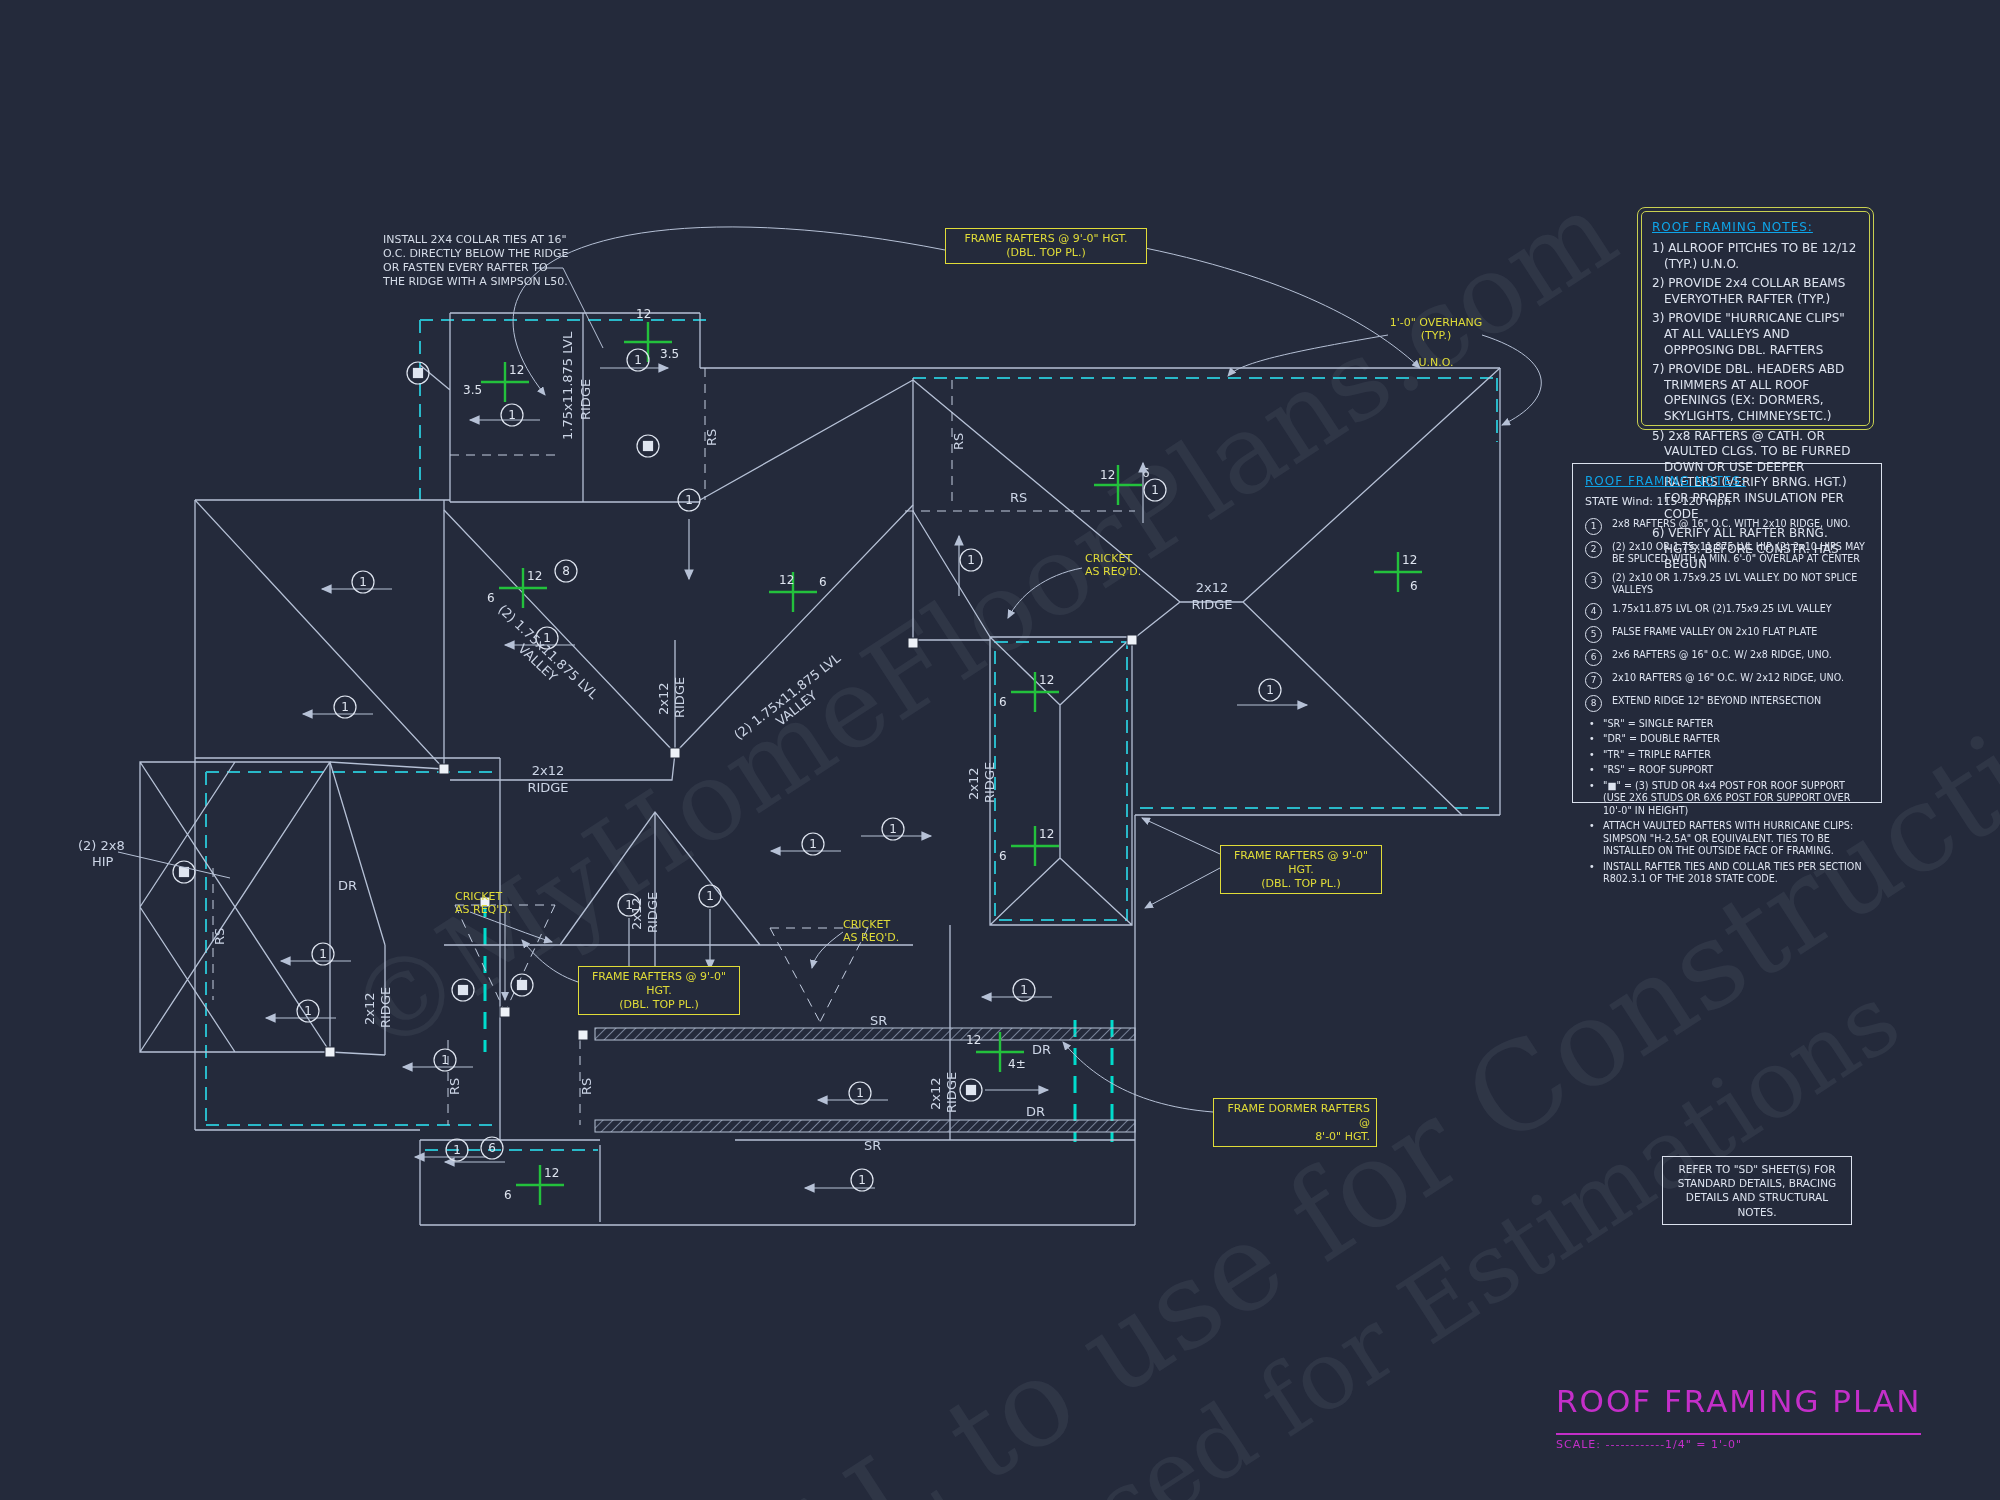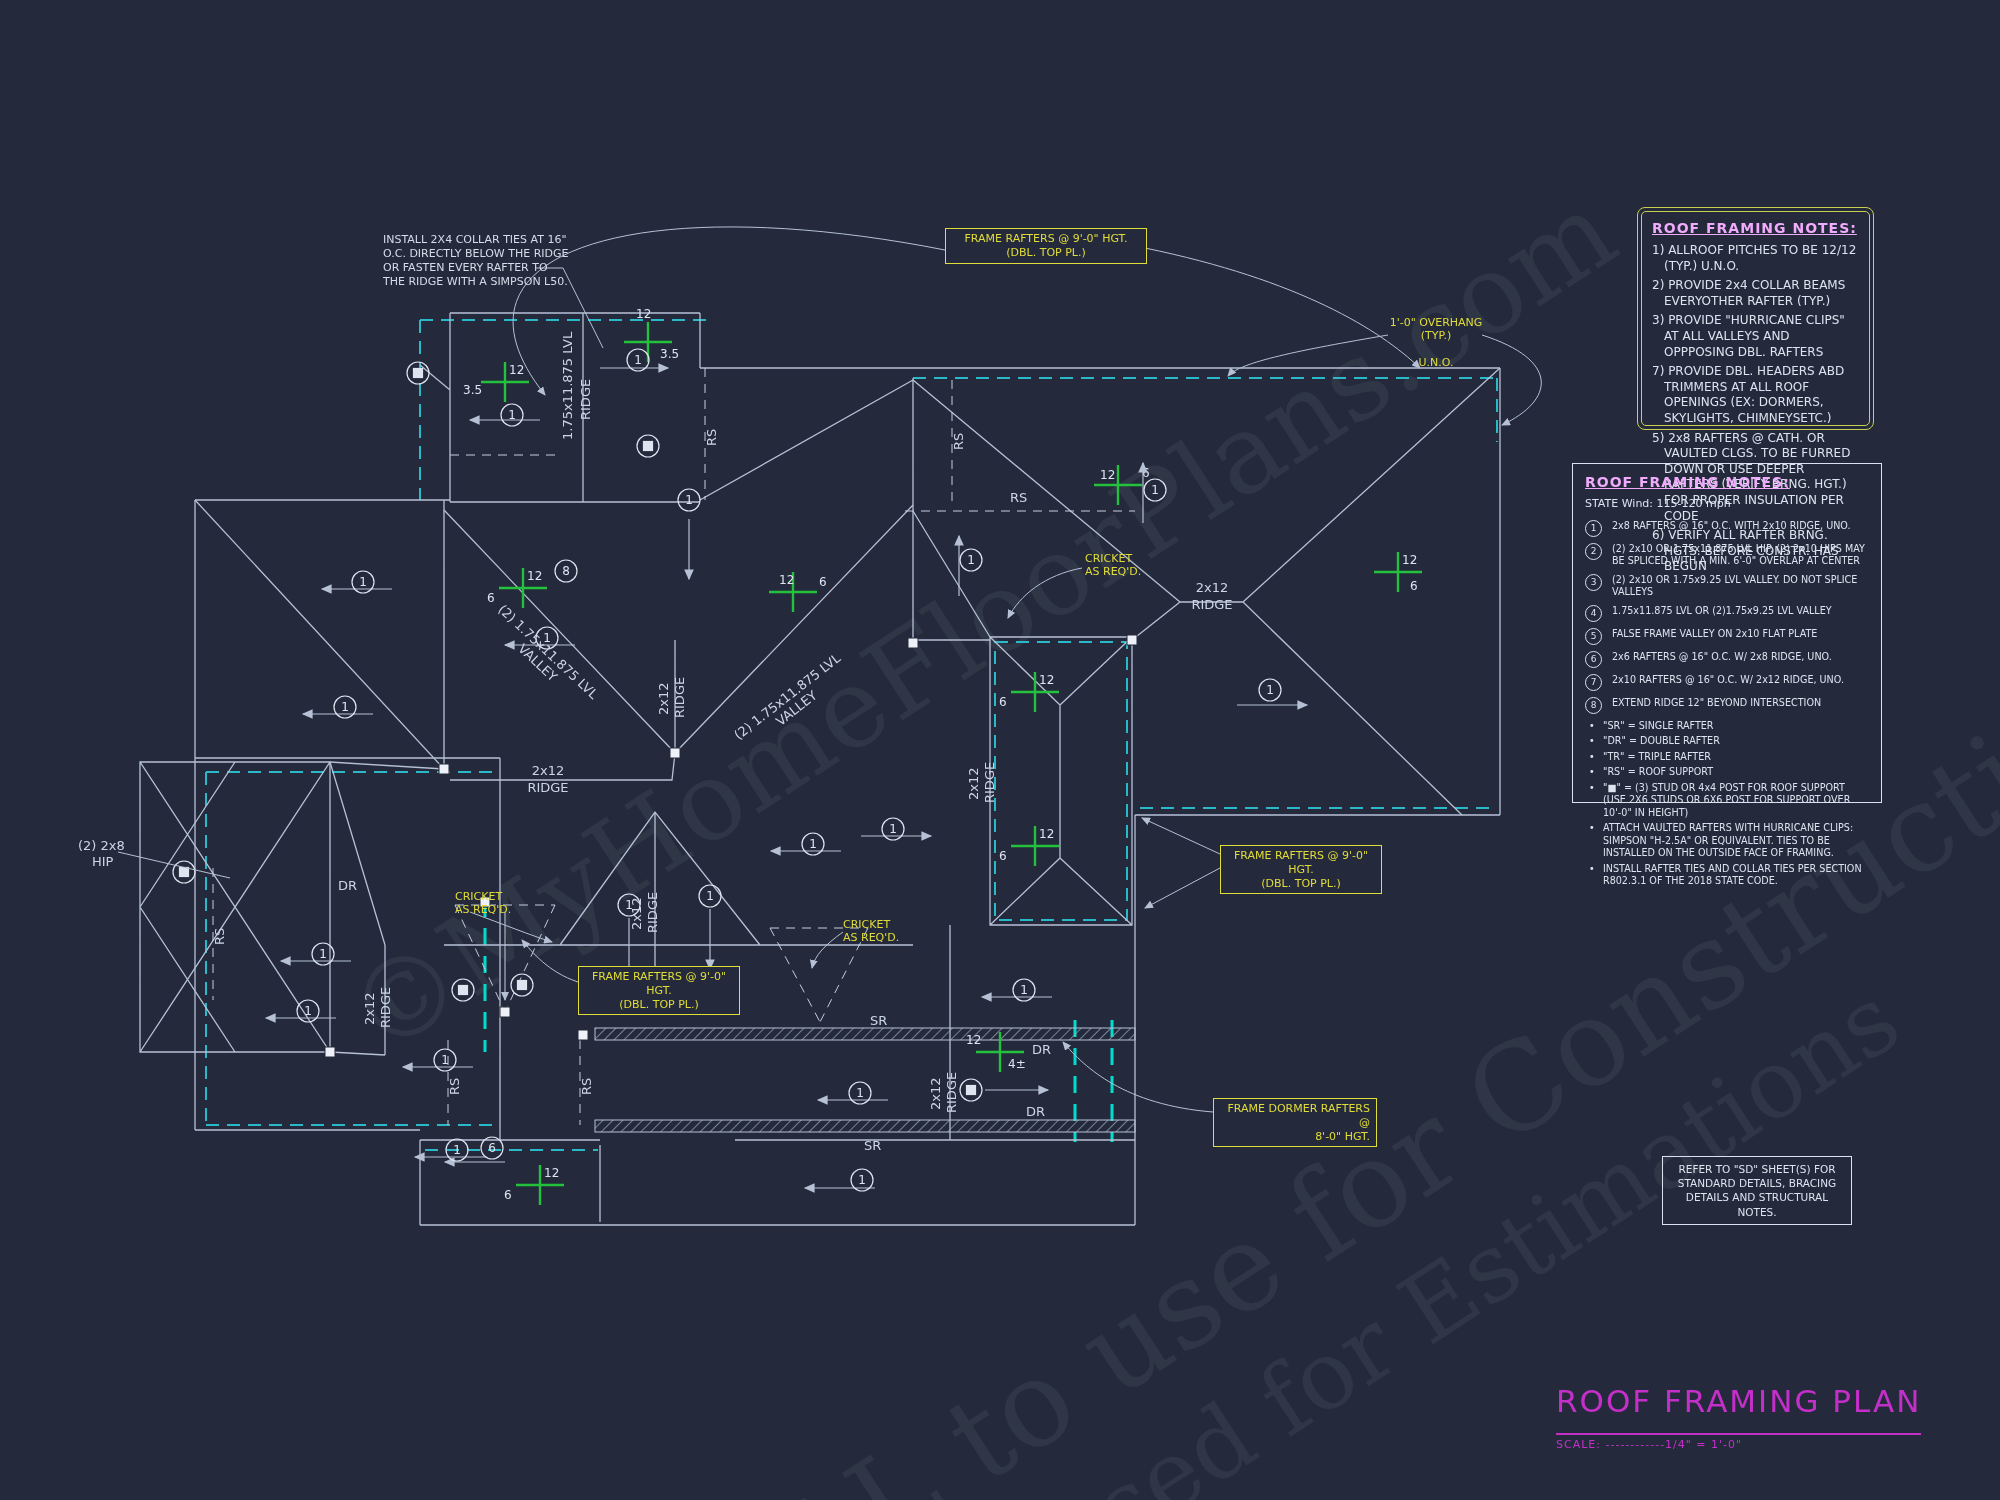--- a/index.html
+++ b/index.html
@@ -8,21 +8,21 @@
   svg{position:absolute;left:0;top:0;}
   .wm{position:absolute;color:rgba(205,212,228,0.07);font-family:"DejaVu Serif",serif;
       white-space:nowrap;transform:rotate(-33deg);pointer-events:none;}
   .note-free{position:absolute;color:#d6dde9;font-size:11px;line-height:1.28;text-align:left;}
   .ybox{position:absolute;border:1.6px solid #e0dc38;background:#242a3b;color:#e0dc38;
         font-size:11px;line-height:1.25;text-align:center;padding:3px 6px;box-sizing:border-box;}
   .ytxt{position:absolute;color:#e0dc38;font-size:11px;line-height:1.2;white-space:pre-line;}
   .panel{position:absolute;box-sizing:border-box;color:#dde3ef;}
   #notes1{border:1.5px solid #c9d050;border-radius:8px;padding:3px;}
   #notes1 .inner{border:1.2px solid #c9d050;border-radius:5px;padding:8px 10px 10px 10px;height:100%;box-sizing:border-box;}
-  .panel h3{margin:0 0 7px 0;font-size:14px;font-weight:bold;color:#f0abfc;
+  .panel h3{margin:0 0 7px 0;font-size:12px;font-weight:normal;color:#0ea5e9;
             text-decoration:underline;letter-spacing:1px;white-space:nowrap;}
   #notes1 ol{margin:0;padding:0;list-style:none;font-size:12px;line-height:1.3;}
   #notes1 ol li{margin-bottom:4px;padding-left:12px;text-indent:-12px;}
   #notes2{border:1.5px solid #dbe1ee;padding:10px 12px;}
   #notes2 .sub{font-size:11px;margin-bottom:10px;}
   .nrow{display:flex;margin-bottom:6px;font-size:9.6px;line-height:1.3;}
   .cnum{flex:0 0 15px;height:15px;border:1.1px solid #dbe1ee;border-radius:50%;
         font-size:9px;text-align:center;line-height:15px;margin-right:10px;}
   .brow{display:flex;margin-bottom:3px;font-size:9.6px;line-height:1.3;}
   .bdot{flex:0 0 14px;margin-left:4px;}

